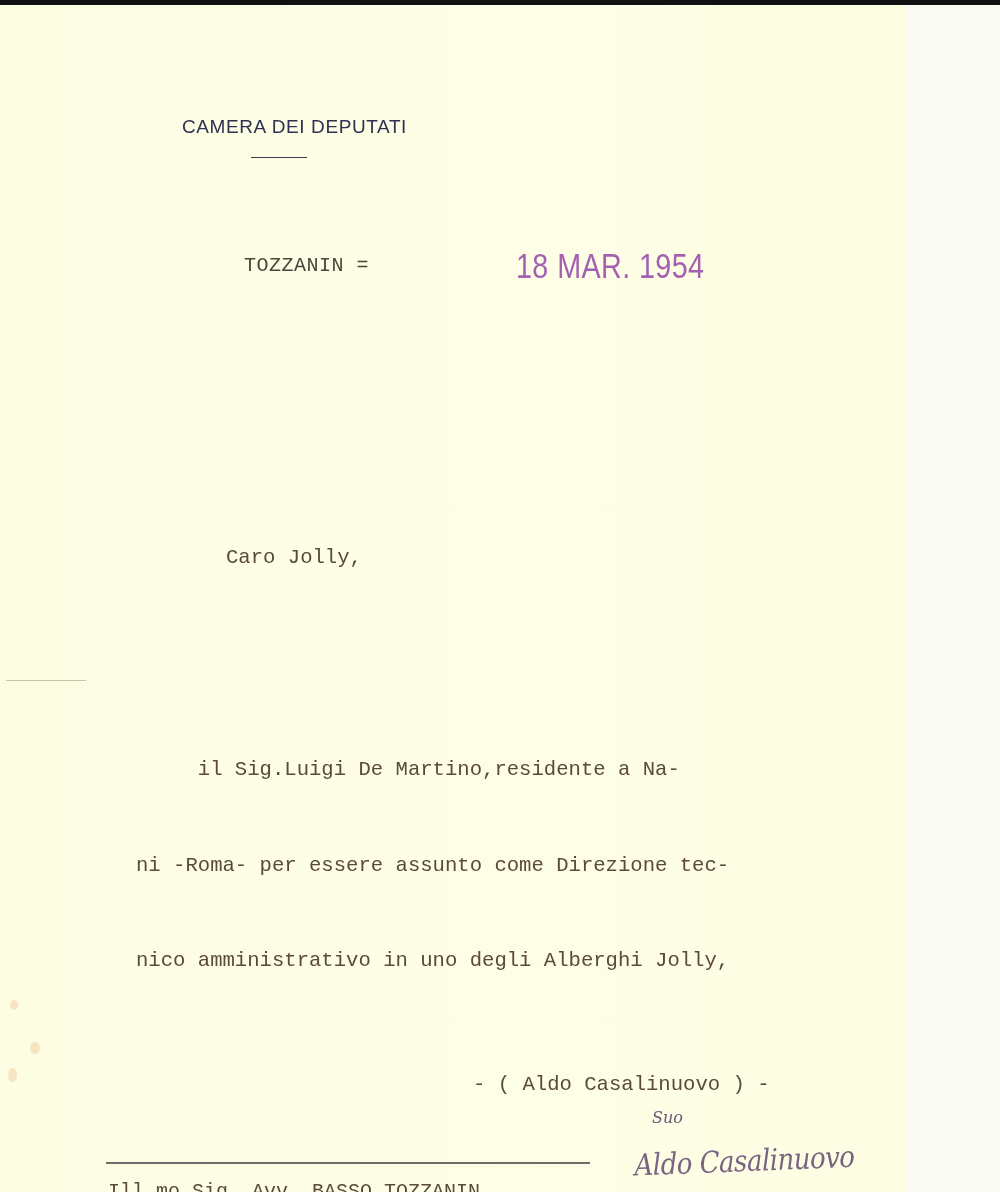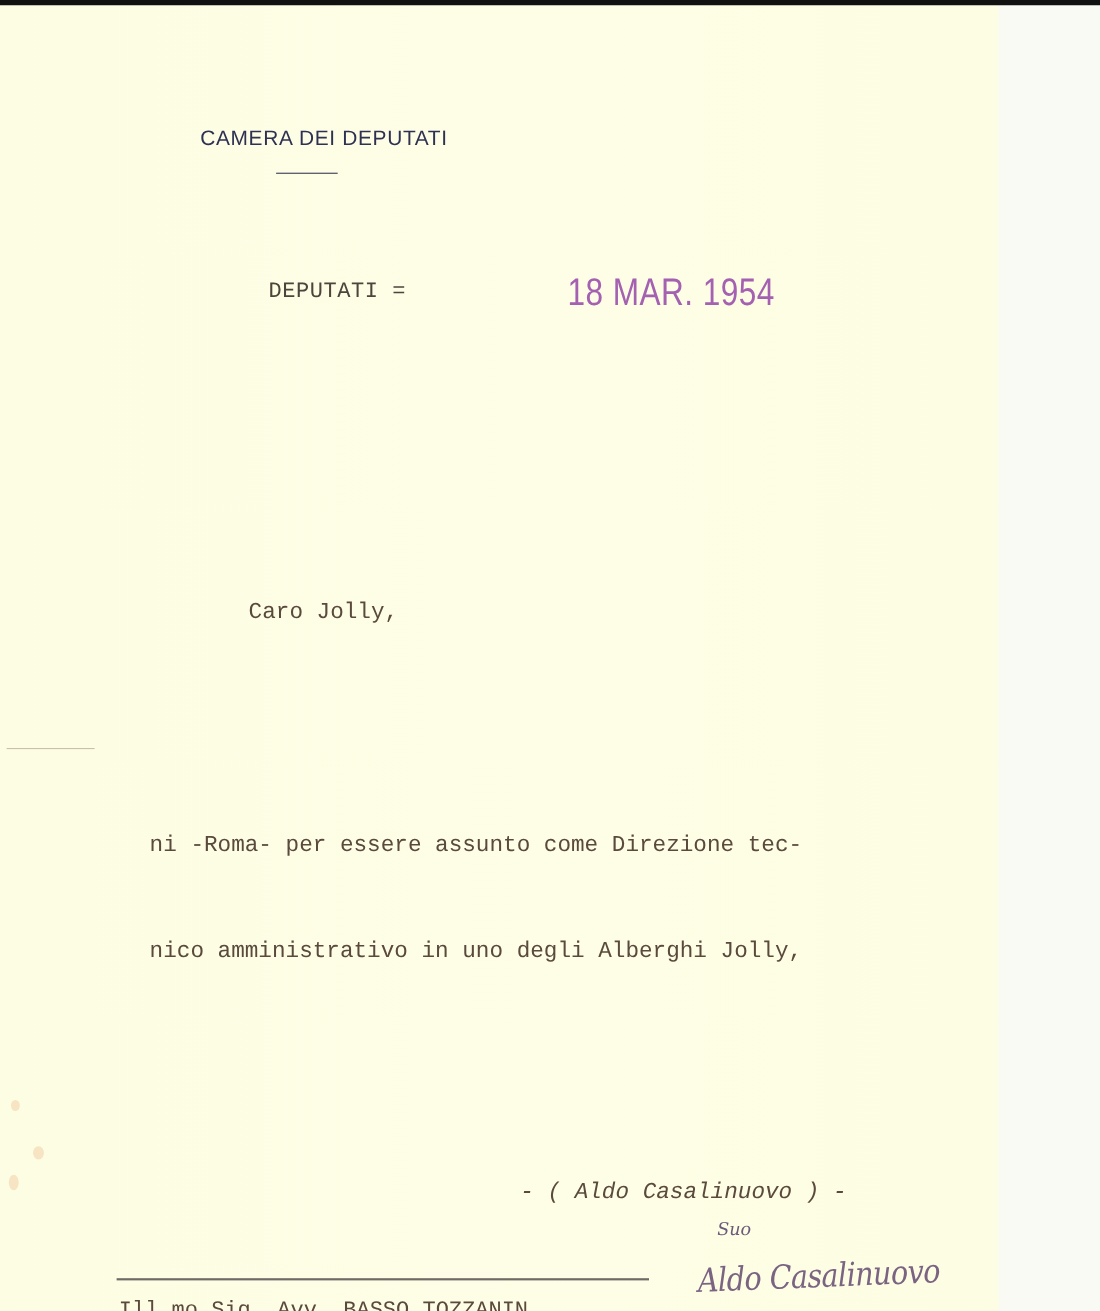--- a/index.html
+++ b/index.html
@@ -42,21 +42,21 @@
   }
   .body-text {
     position: absolute; left: 136px; top: 478px;
     font-size: 20.6px; line-height: 31.8px; color: #5a4a3c;
     white-space: pre;
   }
   .line { display: block; height: 31.8px; }
   .line.gap { height: 22px; }
   .closing {
     position: absolute; left: 473px; top: 1073px;
-    font-size: 20.6px; color: #5a4a3c; white-space: pre; font-style: italic;
+    font-size: 20.6px; color: #5a4a3c; white-space: pre;
   }
   .sig-suo {
     position: absolute; left: 652px; top: 1108px;
     font-family: "DejaVu Serif", serif; font-style: italic;
     font-size: 16px; color: #6b5a7a;
   }
   .sig-name {
     position: absolute; left: 634px; top: 1148px;
     font-family: "DejaVu Serif", serif; font-style: italic;
     font-size: 26px; color: #7a6482; letter-spacing: -0.5px;
@@ -85,27 +85,28 @@
 <div class="right-margin"></div>
 
 <div class="fold-mark"></div>
 <div class="stain" style="left:10px;top:1000px;width:8px;height:10px;"></div>
 <div class="stain" style="left:30px;top:1042px;width:10px;height:12px;"></div>
 <div class="stain" style="left:8px;top:1068px;width:9px;height:14px;"></div>
 
 <div class="letterhead">CAMERA DEI DEPUTATI</div>
 <div class="letterhead-rule"></div>
 
-<div class="place">DEPUTATI =</div>
+<div class="place">TOZZANIN =</div>
 <div class="stamp">18 MAR. 1954</div>
 
 <div class="body-text">
   <span class="line" style="padding-left:90px;">Caro Jolly,</span>
   <span class="line gap"></span>
 
+  <span class="line">     il Sig.Luigi De Martino,residente a Na-</span>
   <span class="line">ni -Roma- per essere assunto come Direzione tec-</span>
   <span class="line">nico amministrativo in uno degli Alberghi Jolly,</span>
   
   
 
   
   
   
 
   

